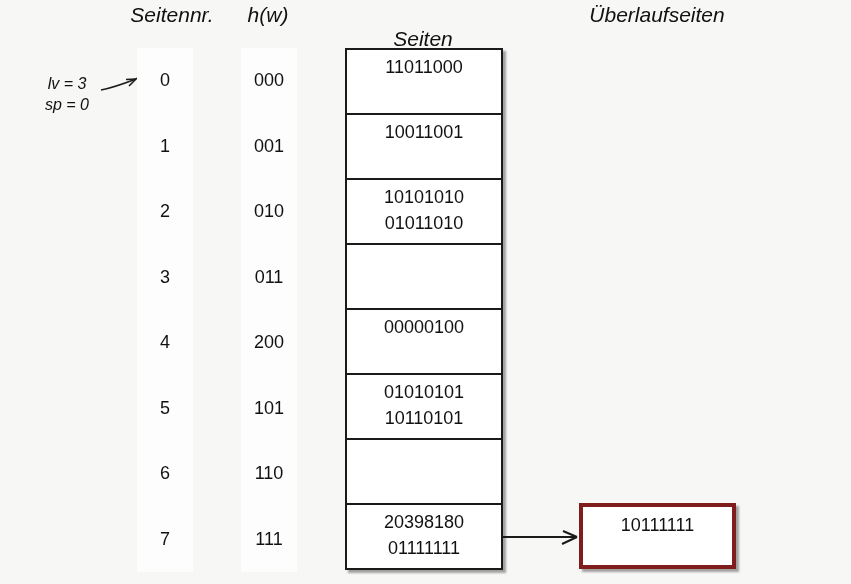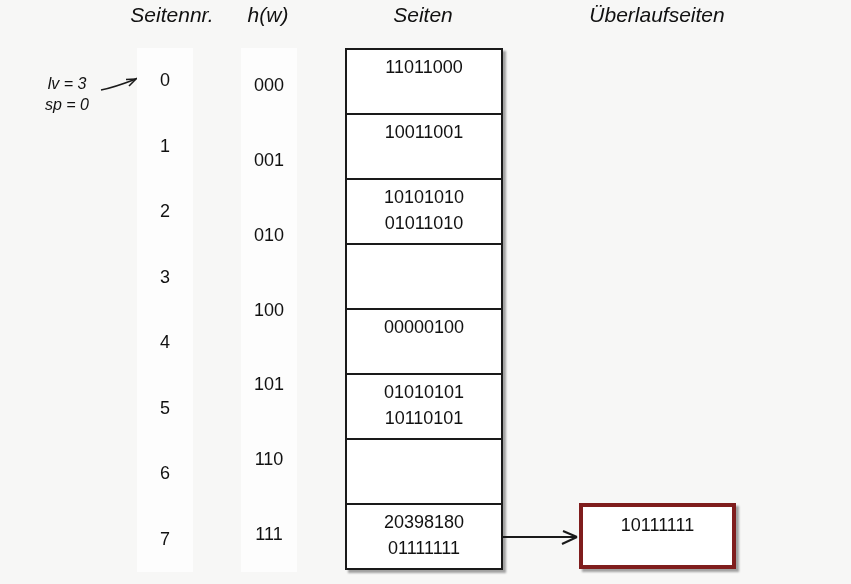--- a/index.html
+++ b/index.html
@@ -11,21 +11,21 @@
     color:#111;
     overflow:hidden;
   }
   .hdr{
     position:absolute;top:4px;height:22px;line-height:22px;
     font-style:italic;font-size:21px;font-weight:500;
     transform:translateX(-50%);white-space:nowrap;
   }
   .hdr-seitennr{left:172px;}
   .hdr-hw{left:268px;}
-  .hdr-seiten{left:423px;}
+  .hdr-seiten{left:423px;margin-top:24px;}
   .hdr-ueberlauf{left:657px;}
   .annotation{
     position:absolute;left:28px;top:50px;width:78px;
     text-align:center;font-style:italic;font-size:16px;line-height:21px;margin-top:23px;
   }
   .col-bar{
     position:absolute;top:48px;height:524px;width:56px;
     background:#fdfdfd;
     display:flex;flex-direction:column;
   }
@@ -89,21 +89,22 @@
       <div class="cell-band">3</div>
       <div class="cell-band">4</div>
       <div class="cell-band">5</div>
       <div class="cell-band">6</div>
       <div class="cell-band">7</div>
     </div>
   <div class="col-bar col-bar-hash">
       <div class="cell-band">000</div>
       <div class="cell-band">001</div>
       <div class="cell-band">010</div>
-      <div class="cell-band">100</div>
+      <div class="cell-band">011</div>
+      <div class="cell-band">200</div>
       <div class="cell-band">101</div>
       <div class="cell-band">110</div>
       <div class="cell-band">111</div>
     </div>
 
   <div class="pages-box">
       <div class="page-cell">
         <div class="val-line">11011000</div>
       </div>
       <div class="page-cell">

